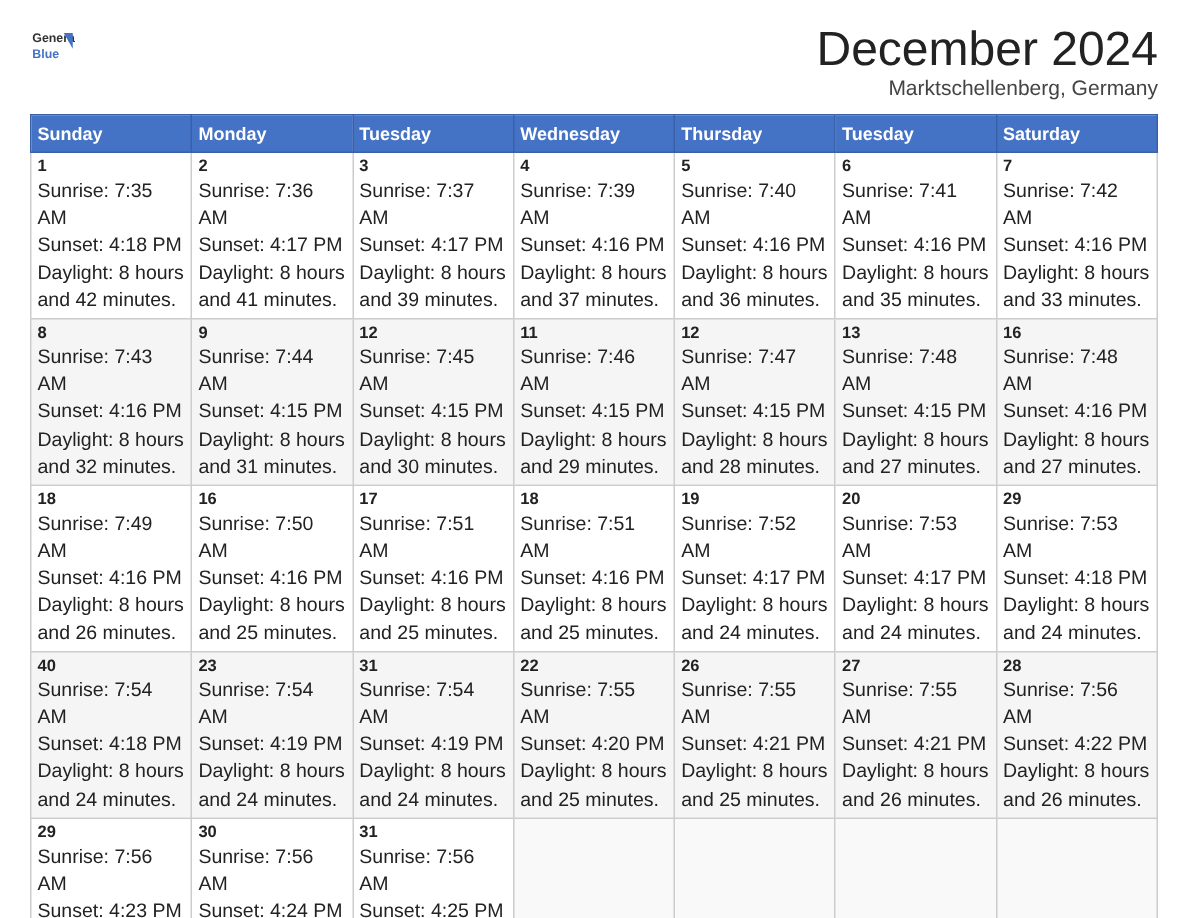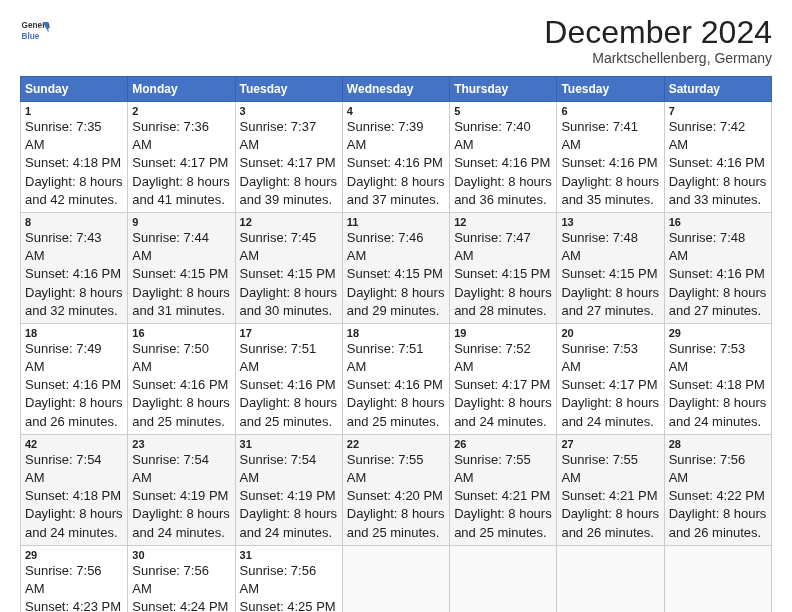--- a/index.html
+++ b/index.html
@@ -200,21 +200,21 @@
             <span class="day-num">20</span>
             <div class="day-info">Sunrise: 7:53 AM<br>Sunset: 4:17 PM<br>Daylight: 8 hours<br>and 24 minutes.</div>
           </td>
           <td>
             <span class="day-num">29</span>
             <div class="day-info">Sunrise: 7:53 AM<br>Sunset: 4:18 PM<br>Daylight: 8 hours<br>and 24 minutes.</div>
           </td>
         </tr>
         <tr>
           <td>
-            <span class="day-num">42</span>
+            <span class="day-num">40</span>
             <div class="day-info">Sunrise: 7:54 AM<br>Sunset: 4:18 PM<br>Daylight: 8 hours<br>and 24 minutes.</div>
           </td>
           <td>
             <span class="day-num">23</span>
             <div class="day-info">Sunrise: 7:54 AM<br>Sunset: 4:19 PM<br>Daylight: 8 hours<br>and 24 minutes.</div>
           </td>
           <td>
             <span class="day-num">31</span>
             <div class="day-info">Sunrise: 7:54 AM<br>Sunset: 4:19 PM<br>Daylight: 8 hours<br>and 24 minutes.</div>
           </td>

